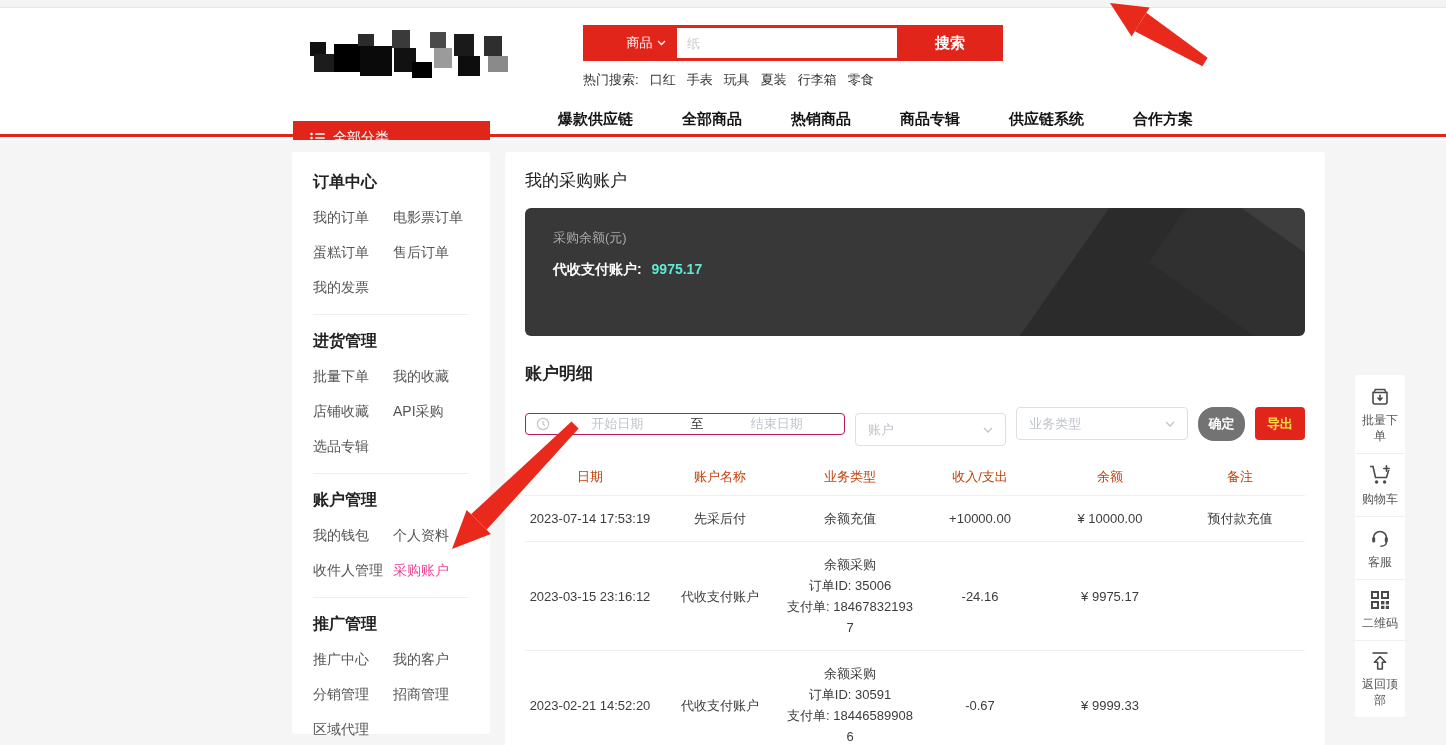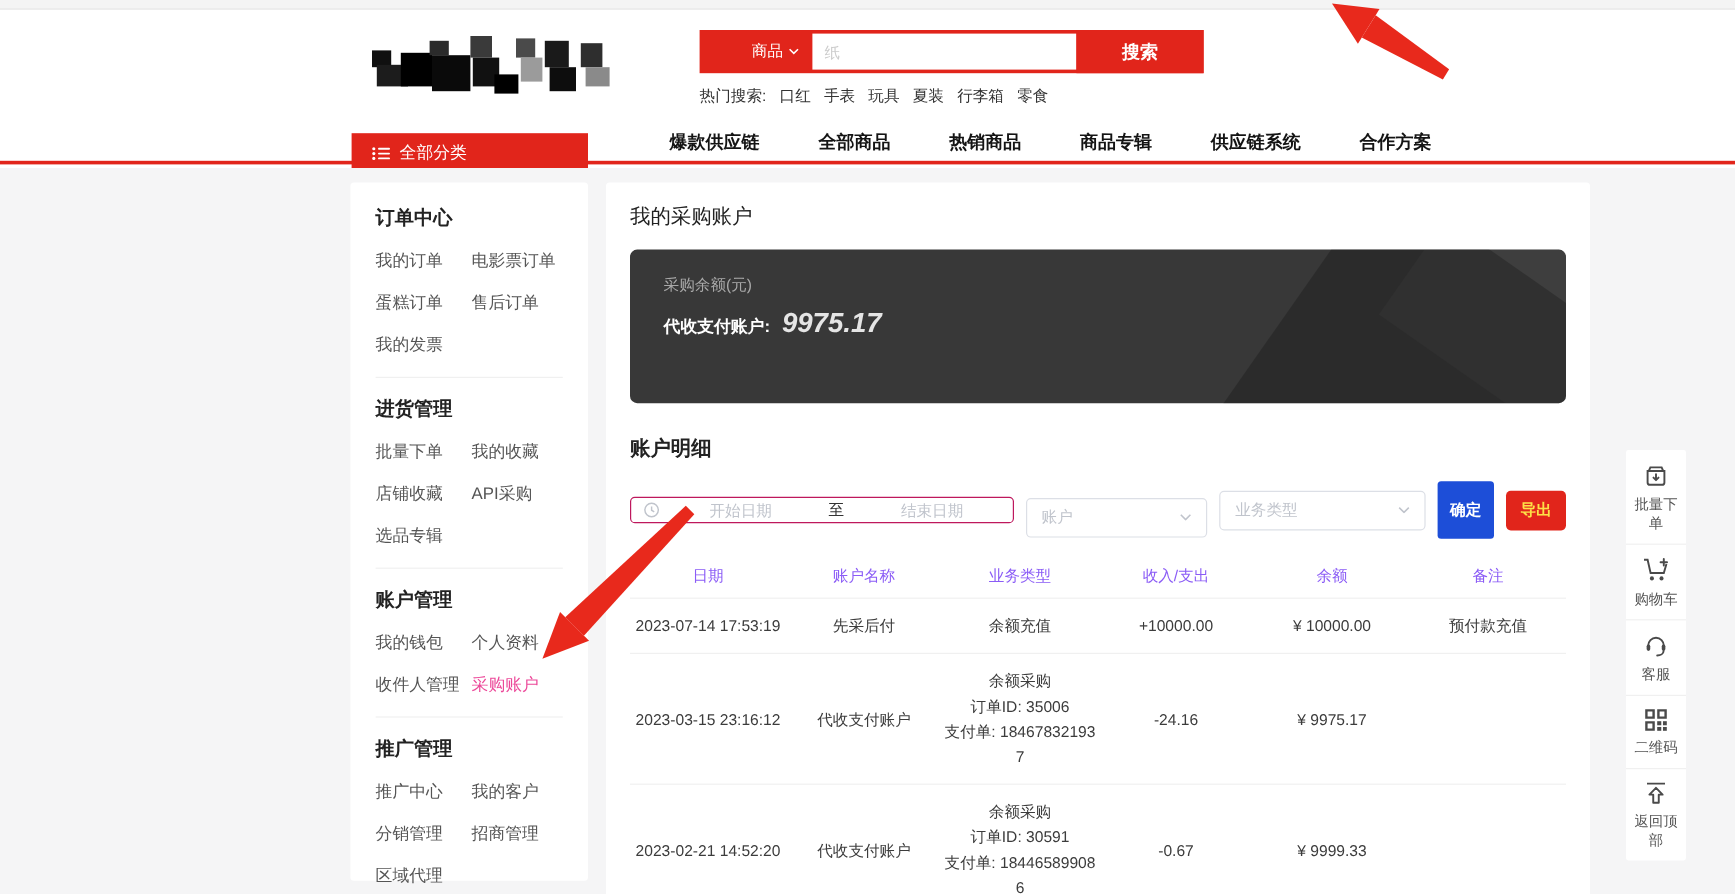--- a/index.html
+++ b/index.html
@@ -24,21 +24,21 @@
   .search-input::placeholder { color:#ccc; }
   .search-btn { width:106px; background:#e1251b; color:#fff; border:none; font-weight:bold;
                 font-size:15px; cursor:pointer; font-family:inherit; }
   .hot-search { margin-top:10px; font-size:13px; color:#333; display:flex; gap:11px; }
   .hot-search .lbl { color:#333; }
   .hot-search a { color:#333; text-decoration:none; cursor:pointer; }
 
   
   .navbar { position:absolute; top:103px; left:0; right:0; height:34px; background:#fff;
             border-bottom:3px solid #e1251b; }
-  .all-cat { position:absolute; left:293px; top:8px; width:197px; height:34px; background:#e1251b;
+  .all-cat { position:absolute; left:293px; top:18px; width:197px; height:34px; background:#e1251b;
              color:#fff; display:flex; align-items:center; gap:8px; padding-left:17px;
              font-size:14px; cursor:pointer; }
   .nav-links { position:absolute; left:558px; top:0; height:34px; display:flex; gap:49px; }
   .nav-links a { line-height:32px; font-size:15px; font-weight:bold; color:#141414;
                  text-decoration:none; cursor:pointer; white-space:nowrap; }
 
   .content-bg { position:absolute; top:140px; left:0; right:0; bottom:0; background:#f5f5f6; }
 
   
   .sidebar { position:absolute; left:292px; top:152px; width:198px; height:582px;
@@ -55,44 +55,44 @@
   .main-title { font-size:17px; font-weight:normal; color:#222; }
 
   .balance-card { position:relative; margin-top:16px; height:128px; background:#383838;
                   border-radius:6px; padding:21px 28px; overflow:hidden; }
   .card-deco1 { position:absolute; right:-70px; bottom:-120px; width:320px; height:240px;
                 background:rgba(0,0,0,.22); transform:rotate(35deg); }
   .card-deco2 { position:absolute; right:-180px; top:-60px; width:300px; height:220px;
                 background:rgba(255,255,255,.03); transform:rotate(35deg); }
   .balance-label { color:#a9a9a9; font-size:13px; margin-bottom:11px; }
   .balance-row { color:#fff; font-size:14px; font-weight:bold; line-height:23px; }
-  .balance-row .num { color:#e5e5e5; font-size:23px; margin-left:6px;font-style:italic; }
+  .balance-row .num { color:#5eead4; font-size:14px; margin-left:6px; }
 
   .detail-title { margin-top:26px; font-size:17px; font-weight:bold; color:#222; }
 
   .filter-row { margin-top:16px; display:flex; align-items:center; gap:10px; }
   .date-box { width:320px; height:22px; border:1px solid #be185d; border-radius:4px;
               display:flex; align-items:center; padding:0 10px; background:#fff;gap:10px; }
   .date-box input { border:none; outline:none; flex:1; min-width:0; text-align:center;
                     font-size:13px; color:#333; font-family:inherit; background:transparent; }
   .date-box input::placeholder { color:#c0c4cc; }
   .date-to { font-size:13px; color:#333; padding:0 6px; }
   .select-box { height:33px; border:1px solid #dcdfe6; border-radius:4px; background:#fff;
                 display:flex; align-items:center; justify-content:space-between;
                 padding:0 12px; font-size:13px; color:#c0c4cc; cursor:pointer; }
   .sel-account { width:152px;margin-top:12px; } .sel-type { width:172px; }
-  .btn-confirm { width:48px; height:48px; background:#1d4ed8; color:#fff; border:none;
-                 border-radius:3px; font-size:13px; font-weight:bold; cursor:pointer; font-family:inherit; }
+  .btn-confirm { width:48px; height:34px; background:#737373; color:#fff; border:none;
+                 border-radius:16px; font-size:13px; font-weight:bold; cursor:pointer; font-family:inherit; }
   .btn-export { width:50px; height:33px; background:#e1251b; color:#fde047; border:none;
                 border-radius:4px; font-size:13px; font-weight:bold; cursor:pointer; font-family:inherit; }
 
   .acc-table { margin-top:12px; }
   .thead, .trow { display:grid; grid-template-columns:repeat(6,1fr); text-align:center;
                   border-bottom:1px solid #f0f0f0; align-items:center; }
-  .thead { height:38px; color:#8b5cf6; font-size:13px; }
+  .thead { height:38px; color:#c2410c; font-size:13px; }
   .trow { padding:12px 0; color:#3c3c3c; font-size:13px; line-height:21px; }
   .type-cell div { line-height:21px; }
 
   
   .float-toolbar { position:absolute; left:1355px; top:375px; width:50px; background:#fff;
                    border-radius:2px; }
   .ft-item { display:flex; flex-direction:column; align-items:center; padding:10px 0 9px;
              border-top:1px solid #f0f0f0; cursor:pointer; }
   .ft-item:first-child { border-top:none; }
   .ft-label { margin-top:5px; font-size:12px; color:#555; width:40px; text-align:center;

